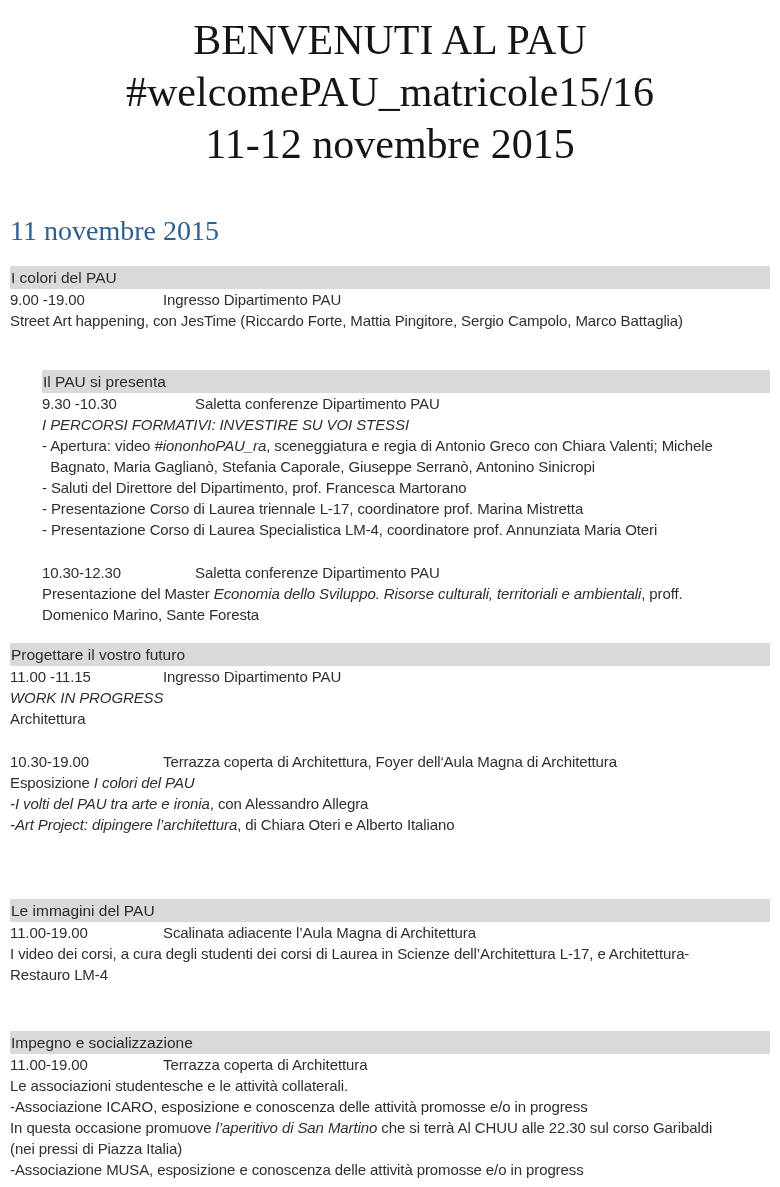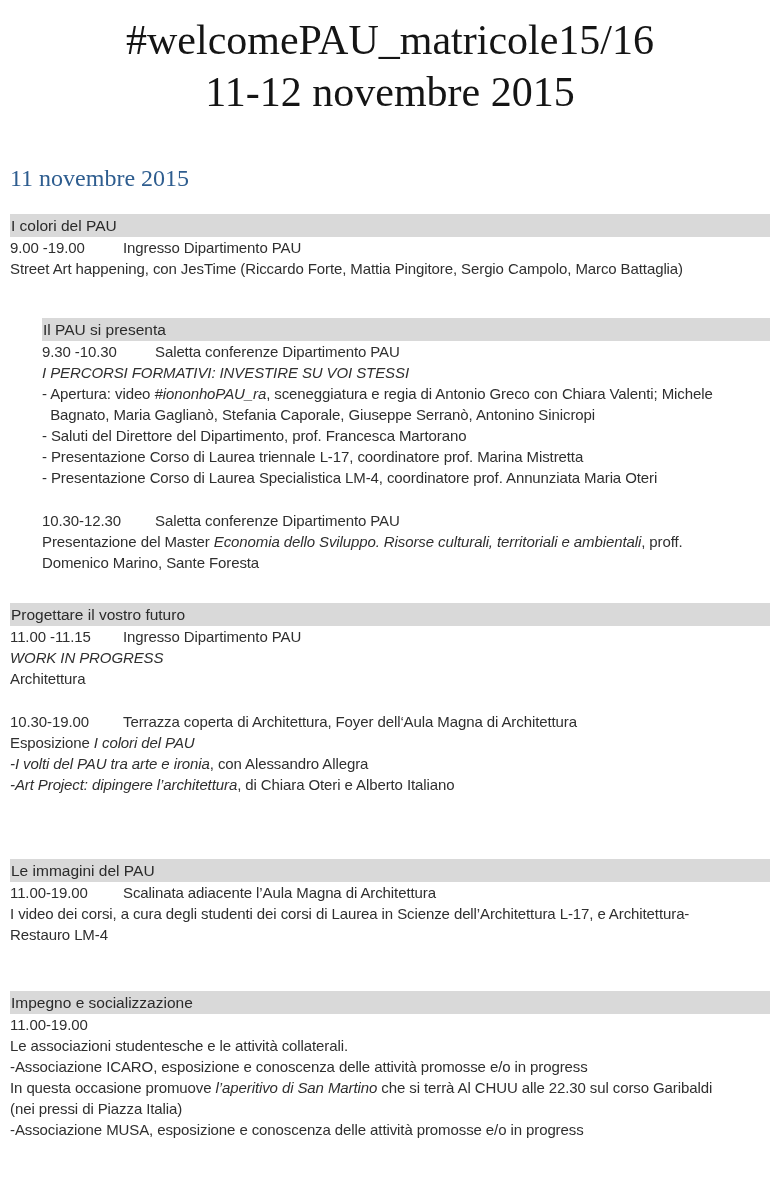--- a/index.html
+++ b/index.html
@@ -23,58 +23,60 @@
     font-family: "Liberation Serif", serif;
     font-size: 42px;
     line-height: 52px;
     text-align: center;
     color: var(--title-text);
     white-space: nowrap;
   }
 
   .date-heading {
     font-family: "Liberation Serif", serif;
-    font-size: 24px;
+    font-size: 28px;
     line-height: 33px;
     color: var(--blue);
     margin: 44px 0 19px 0;
   }
 
   .section { margin-top: 31px; }
   #sections .section:nth-child(1) { margin-top: 0; }
   #sections .section:nth-child(2) { margin-top: 39px; margin-left: 32px; }
-  #sections .section:nth-child(3) { margin-top: 30px; }
+  #sections .section:nth-child(3) { margin-top: 18px; }
   #sections .section:nth-child(4) { margin-top: 64px; }
   #sections .section:nth-child(5) { margin-top: 46px; }
 
   .section-header {
     background: var(--band);
     font-size: 15.5px;
     line-height: 19px;
     padding: 2px 4px 2px 1px;
     color: #2b2b2b;
   }
 
   .event + .event { margin-top: 22px; }
 
   .event-head, .line {
     font-size: 15px;
     line-height: 21px;
     letter-spacing: -0.1px;
     white-space: pre-wrap;
+    gap: 40px;
   }
   .event-head { display: flex; }
   .time { flex: 0 0 113px; }
   .it { font-style: italic; }
 </style>
 </head>
 <body>
 
 <div class="page">
   <h1 class="doc-title">
+    <div class="title-line">BENVENUTI AL PAU</div>
     <div class="title-line">#welcomePAU_matricole15/16</div>
     <div class="title-line">11-12 novembre 2015</div>
   </h1>
 
   <div class="date-heading">11 novembre 2015</div>
 
   <div id="sections">
       <div class="section">
         <div class="section-header">I colori del PAU</div>
         <div class="event">
@@ -117,21 +119,21 @@
         <div class="section-header">Le immagini del PAU</div>
         <div class="event">
           <div class="event-head"><span class="time">11.00-19.00</span><span class="location">Scalinata adiacente l’Aula Magna di Architettura</span></div>
           <div class="line"><span>I video dei corsi, a cura degli studenti dei corsi di Laurea in Scienze dell’Architettura L-17, e Architettura-</span></div>
           <div class="line"><span>Restauro LM-4</span></div>
         </div>
       </div>
       <div class="section">
         <div class="section-header">Impegno e socializzazione</div>
         <div class="event">
-          <div class="event-head"><span class="time">11.00-19.00</span></div>
+          <div class="event-head"><span class="time">11.00-19.00</span><span class="location">Terrazza coperta di Architettura</span></div>
           <div class="line"><span>Le associazioni studentesche e le attività collaterali.</span></div>
           <div class="line"><span>-Associazione ICARO, esposizione e conoscenza delle attività promosse e/o in progress</span></div>
           <div class="line"><span>In questa occasione promuove </span><span class="it">l’aperitivo di San Martino</span><span> che si terrà Al CHUU alle 22.30 sul corso Garibaldi</span></div>
           <div class="line"><span>(nei pressi di Piazza Italia)</span></div>
           <div class="line"><span>-Associazione MUSA, esposizione e conoscenza delle attività promosse e/o in progress</span></div>
           <div class="line"></div>
         </div>
       </div>
     </div>
 </div>

